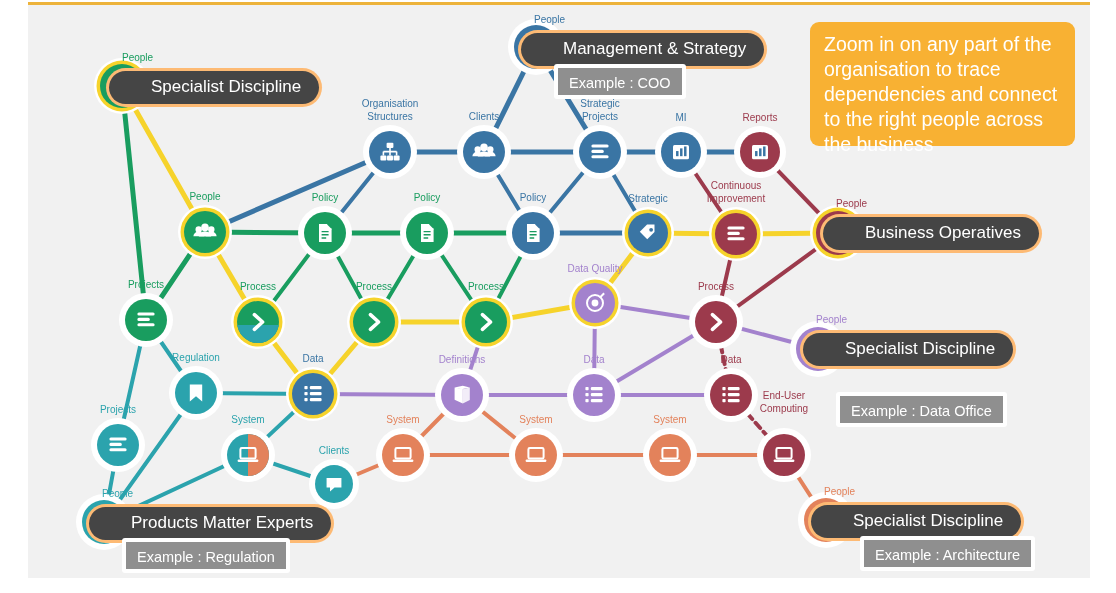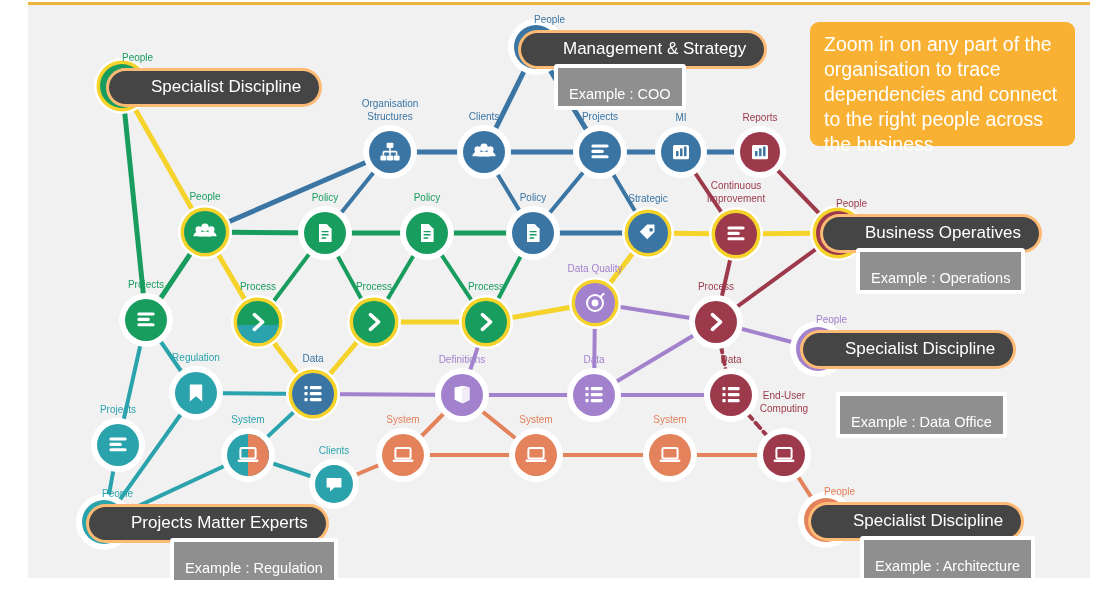--- a/index.html
+++ b/index.html
@@ -13,21 +13,21 @@
   
   #callout{position:absolute;left:810px;top:22px;width:265px;height:124px;background:#f8b133;
            border-radius:9px;color:#ffffff;font-size:19.5px;line-height:25px;padding:10px 14px 0 14px;
            box-sizing:border-box;}
   
   .pill{position:absolute;}
   .pill .bar{position:relative;background:#fdba74;border-radius:22px;padding:3px;display:inline-block;}
   .pill .dark{background:#454545;border-radius:19px;color:#ffffff;font-size:17px;line-height:20px;
               padding:6px 18px 7px 42px;white-space:nowrap;}
   .pill .ex{position:absolute;background:#ffffff;border-radius:3px;padding:4px;}
-  .pill .exin{background:#8f8f8f;color:#ffffff;font-size:14.5px;line-height:17px;padding:18px 11px 3px;
+  .pill .exin{background:#8f8f8f;color:#ffffff;font-size:14.5px;line-height:17px;padding:7px 11px 3px;
                white-space:nowrap;display:block;text-align:center;}
 </style>
 </head>
 <body>
 
 <div id="stage">
   <div id="topline"></div>
   <div id="panel"></div>
 
   <svg id="net" viewBox="0 0 1116 593">
@@ -398,26 +398,24 @@
 Computing</div>
     </div>
 
   <div id="callout">Zoom in on any part of the organisation to trace dependencies and connect to the right people across the business</div>
 
   <div id="cards-layer">
       <div class="pill" style="left: 106px; top: 68px;"><div class="elabel" style="position: absolute; left: 16px; top: -16px; transform: none; color: rgb(25, 157, 95);">People</div><div class="bar"><div class="dark">Specialist Discipline</div></div></div>
       <div class="pill" style="left: 518px; top: 30px;"><div class="elabel" style="position: absolute; left: 16px; top: -16px; transform: none; color: rgb(58, 117, 164);">People</div><div class="bar"><div class="dark">Management &amp; Strategy</div></div><div class="ex" style="left: 36px; top: 34px;">
           <span class="exin">Example : COO</span>
         </div></div>
-      <div class="pill" style="left: 820px; top: 214px;"><div class="elabel" style="position: absolute; left: 16px; top: -16px; transform: none; color: rgb(156, 58, 76);">People</div><div class="bar"><div class="dark">Business Operatives</div></div><div class="ex" style="left: 36px; top: 34px;">
-          <span class="exin">Example : Operations</span>
-        </div></div>
+      <div class="pill" style="left: 820px; top: 214px;"><div class="elabel" style="position: absolute; left: 16px; top: -16px; transform: none; color: rgb(156, 58, 76);">People</div><div class="bar"><div class="dark">Business Operatives</div></div></div>
       <div class="pill" style="left: 800px; top: 330px;"><div class="elabel" style="position: absolute; left: 16px; top: -16px; transform: none; color: rgb(163, 130, 205);">People</div><div class="bar"><div class="dark">Specialist Discipline</div></div><div class="ex" style="left: 36px; top: 34px; margin-top: 28px;">
           <span class="exin">Example : Data Office</span>
         </div></div>
-      <div class="pill" style="left: 86px; top: 504px;"><div class="elabel" style="position: absolute; left: 16px; top: -16px; transform: none; color: rgb(43, 163, 173);">People</div><div class="bar"><div class="dark">Projects Matter Experts</div></div><div class="ex" style="left: 36px; top: 34px; margin-left: 48px;">
+      <div class="pill" style="left: 86px; top: 504px;"><div class="elabel" style="position: absolute; left: 16px; top: -16px; transform: none; color: rgb(43, 163, 173);">People</div><div class="bar"><div class="dark">Products Matter Experts</div></div><div class="ex" style="left: 36px; top: 34px;">
           <span class="exin">Example : Regulation</span>
         </div></div>
       <div class="pill" style="left: 808px; top: 502px;"><div class="elabel" style="position: absolute; left: 16px; top: -16px; transform: none; color: rgb(227, 130, 91);">People</div><div class="bar"><div class="dark">Specialist Discipline</div></div><div class="ex" style="left: 52px; top: 34px;">
           <span class="exin">Example : Architecture</span>
         </div></div>
     </div>
 </div>
 
 </body></html>

